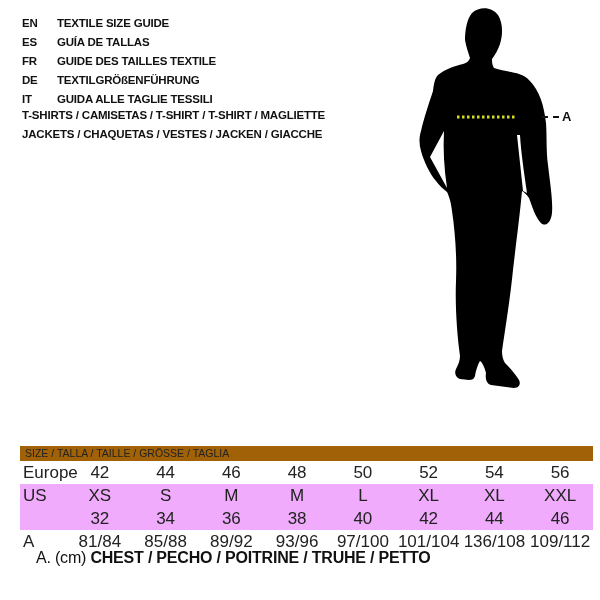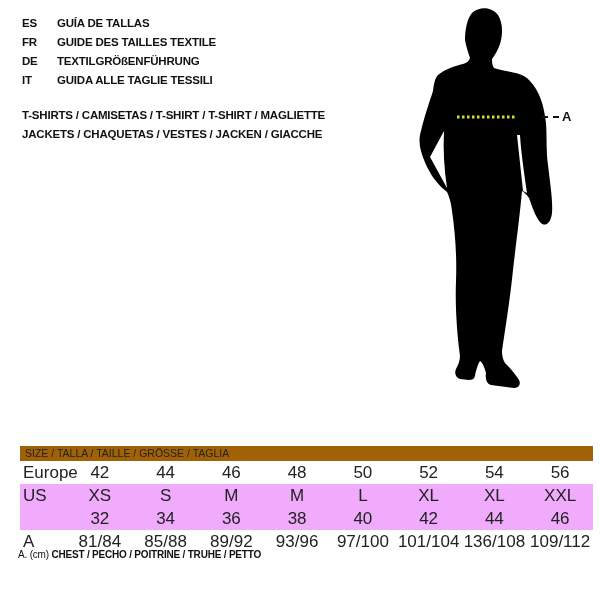--- a/index.html
+++ b/index.html
@@ -20,29 +20,33 @@
   
   .man-title{position:absolute;left:22px;top:415px;font-weight:bold;font-size:11.5px;letter-spacing:-0.2px;}
   
   .size-table{position:absolute;left:20px;top:446px;width:573px;}
   .thead{background:#a16207;height:15px;line-height:15px;font-size:10.5px;color:#222;padding-left:5px;}
   .trow{display:flex;height:23px;align-items:center;font-size:17px;color:#222;}
   .trow.shaded{background:#f0abfc;}
   .tlabel{width:47px;padding-left:3px;box-sizing:border-box;}
   .tcell{flex:1;text-align:center;}
   
-  .footnote{position:absolute;left:18px;top:549px;font-size:10px;letter-spacing:-0.2px;}
+  .footnote{position:absolute;left:36px;top:549px;font-size:16px;letter-spacing:-0.2px;}
   .footnote .bold{font-weight:bold;}
 </style>
 </head>
 <body>
 
 <div class="canvas">
 
   <div class="langs">
+    <div class="lang-row">
+      <span class="lang-code">EN</span>
+      <span class="lang-label">TEXTILE SIZE GUIDE</span>
+    </div>
     <div class="lang-row">
       <span class="lang-code">ES</span>
       <span class="lang-label">GUÍA DE TALLAS</span>
     </div>
     <div class="lang-row">
       <span class="lang-code">FR</span>
       <span class="lang-label">GUIDE DES TAILLES TEXTILE</span>
     </div>
     <div class="lang-row">
       <span class="lang-code">DE</span>

